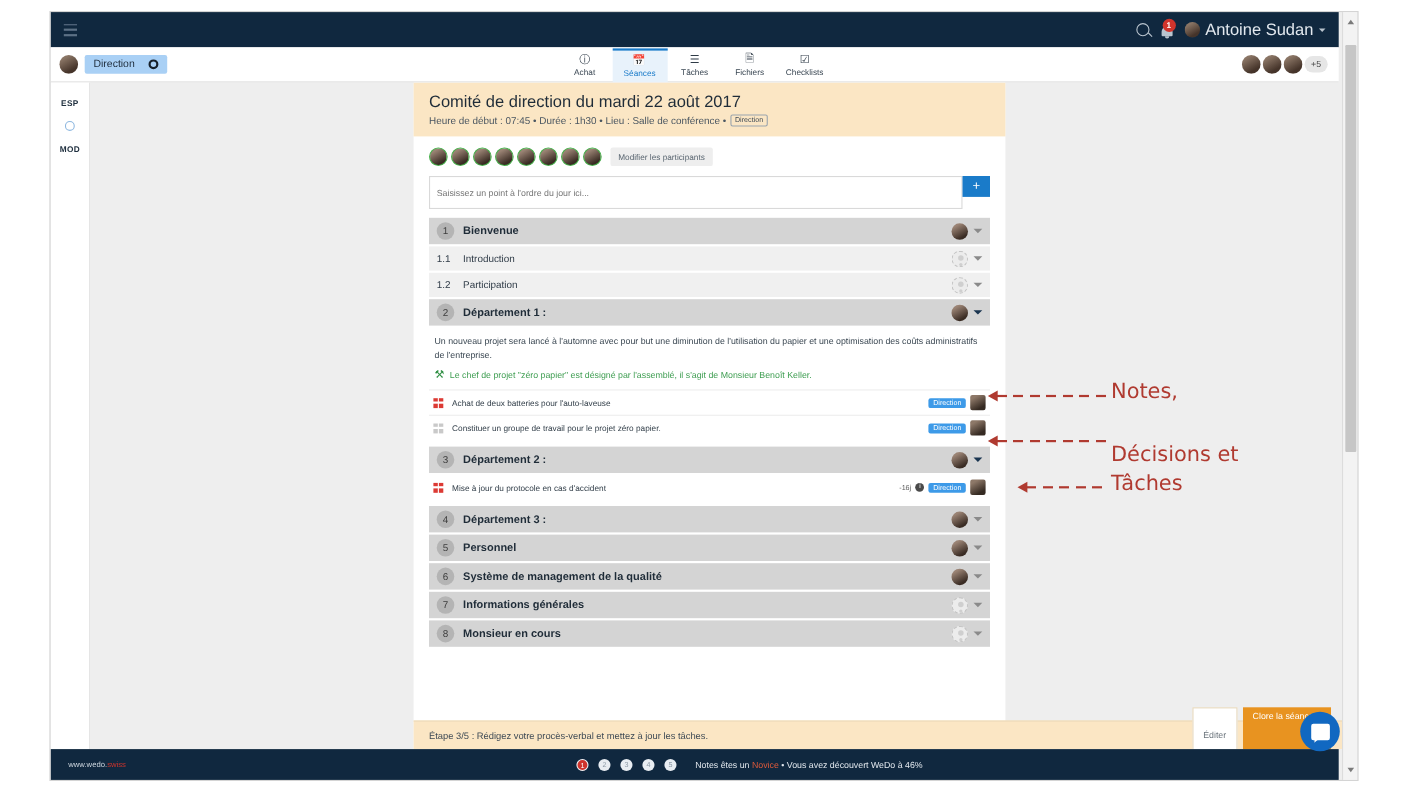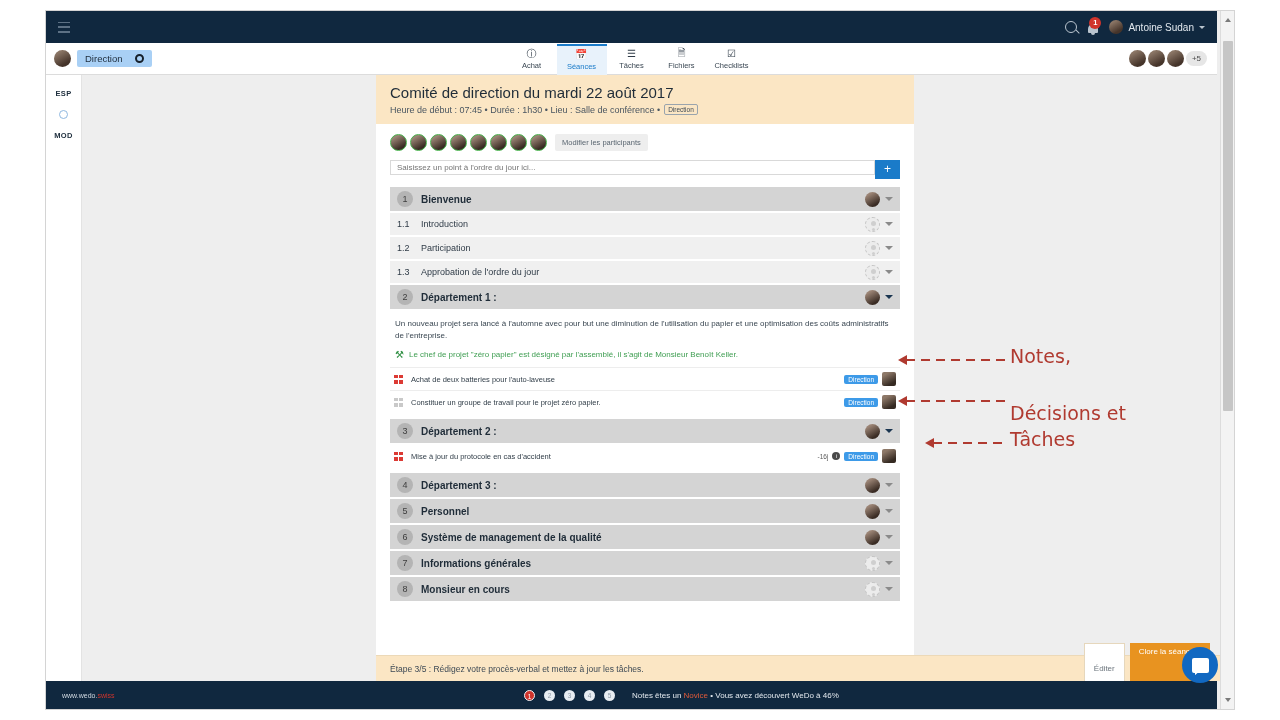--- a/index.html
+++ b/index.html
@@ -28,21 +28,21 @@
   .bell { position:absolute; left:2px; top:4px; width:10px; height:9px;
     background:#b9c4ce; border-radius:5px 5px 1px 1px; }
   .bell:after { content:""; position:absolute; left:3px; top:9px; width:4px;
     height:2px; background:#b9c4ce; border-radius:0 0 2px 2px; }
   .bell-badge { position:absolute; left:3px; top:-3px; width:12px; height:12px;
     border-radius:50%; background:#d0342c; color:#fff; font-size:7.5px;
     line-height:12px; text-align:center; font-weight:bold; }
   .user-chip { display:flex; align-items:center; gap:5px; }
   .av { border-radius:50%; background:#7d6a5c; display:inline-block;
     background-image:linear-gradient(150deg,#8a7565 20%,#45342a 75%); flex:none; }
-  .uname { color:#e2e8ee; font-size:10px; }
+  .uname { color:#e2e8ee; font-size:15px; }
   .chev { width:0;height:0;border-left:3px solid transparent;
     border-right:3px solid transparent;border-top:3.5px solid #b9c4ce; }
 
   
   .navbar { position:absolute; left:0; top:32px; width:1171px; height:32px;
     background:#ffffff; border-bottom:1px solid #dcdcdc; display:flex;
     align-items:center; }
   .proj { display:flex; align-items:center; gap:6px; margin-left:8px; }
   .proj-chip { background:#a9d0f5; border-radius:2px; padding:3px 8px;
     display:flex; align-items:center; gap:12px; }
@@ -85,21 +85,21 @@
     padding:1px 3px; color:#3e4a55; margin-left:4px; }
 
   .body { padding:10px 14px 0 14px; }
   .parts { display:flex; align-items:flex-end; gap:3px; }
   .pav { width:17px; height:17px; border-radius:50%; border:1.5px solid #46b04a;
     background-image:linear-gradient(150deg,#9a8374 20%,#3a2c24 78%); flex:none; }
   .editparts { background:#eeeeee; border-radius:2px; font-size:7.5px;
     color:#5a6671; padding:4px 7px; margin-left:5px; white-space:nowrap; }
 
   .addrow { display:flex; margin-top:9px; }
-  .addinput { flex:1; height:15px; border:1px solid #d9d9d9; background:#fff;
+  .addinput { flex:1; height:30px; border:1px solid #d9d9d9; background:#fff;
     font-size:8px; color:#9a9a9a; padding:0 6px; line-height:19px;
     font-family:"Liberation Sans", sans-serif; }
   .addbtn { width:25px; height:19px; background:#1a7bc9; color:#fff;
     font-size:12px; line-height:19px; text-align:center; cursor:pointer; }
 
   .agenda { margin-top:8px; }
   .lvl1 { background:#d4d4d4; height:24px; display:flex; align-items:center;
     padding:0 7px; margin-bottom:2px; }
   .num { width:16px; height:16px; border-radius:50%; background:#b4b4b4;
     color:#3d3d3d; font-size:9px; line-height:16px; text-align:center;
@@ -319,28 +319,20 @@
 
           <div class="lvl2">
             <span class="n2">1.2</span>
             <span class="tt">Participation</span>
             <span class="rowend">
               <span class="rav ghost"></span>
               <span class="cv"></span>
             </span>
           </div>
 
-          <div class="lvl2">
-            <span class="n2">1.3</span>
-            <span class="tt">Approbation de l'ordre du jour</span>
-            <span class="rowend">
-              <span class="rav ghost"></span>
-              <span class="cv"></span>
-            </span>
-          </div>
 
           <div class="lvl1">
             <span class="num">2</span>
             <span class="tt">Département 1 :</span>
             <span class="rowend">
               <span class="rav"></span>
               <span class="cv dark"></span>
             </span>
           </div>
 

